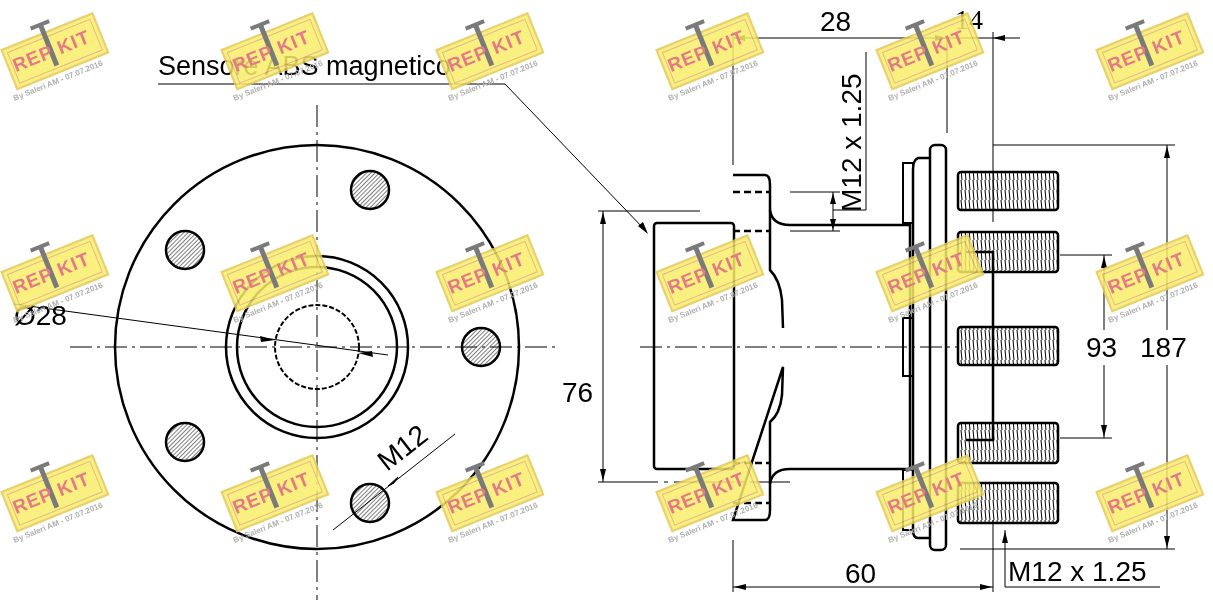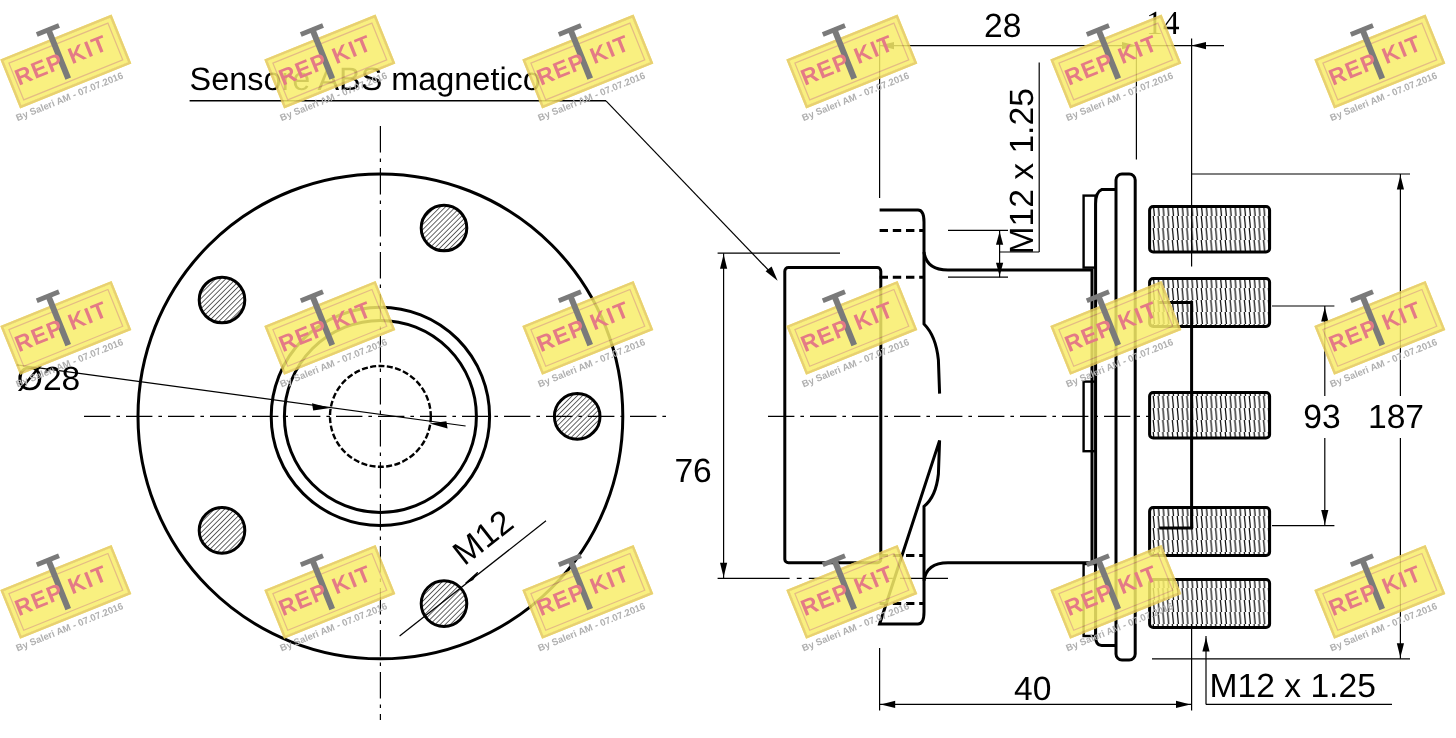--- a/index.html
+++ b/index.html
@@ -137,21 +137,21 @@
 <div class="lbl title-lbl" style="left:158px; top:53px;">Sensore ABS magnetico</div>
 <div class="lbl dim" style="left:14px; top:282px;margin-top:20px;">Ø28</div>
 <div class="lbl dim" style="left:390px; top:448px; transform:rotate(-38deg); transform-origin:left bottom;">M12</div>
 
 <div class="lbl dim" style="left:820px; top:8px;">28</div>
 <div class="lbl dim" style="left:955px; top:6px;font-family:Liberation Serif, serif;">14</div>
 <div class="lbl dim" style="left:838px; top:212px; transform:rotate(-90deg); transform-origin:left top;">M12 x 1.25</div>
 <div class="lbl dim" style="left:562px; top:334px;margin-top:45px;">76</div>
 <div class="lbl dim" style="left:1086px; top:334px;">93</div>
 <div class="lbl dim" style="left:1140px; top:334px;">187</div>
-<div class="lbl dim" style="left:845px; top:560px;">40</div>
+<div class="lbl dim" style="left:845px; top:560px;">60</div>
 <div class="lbl dim" style="left:1008px; top:558px;">M12 x 1.25</div>
 
 <div class="wm" style="left:5px; top:30px;">
   <div class="wm-box"></div>
     <div class="wm-pole-top"></div>
     <div class="wm-pole"></div>
   <span class="wm-text">REP KIT</span>
   <span class="wm-sub">By Saleri AM - 07.07.2016</span>
 </div>
 <div class="wm" style="left:225px; top:30px;">

